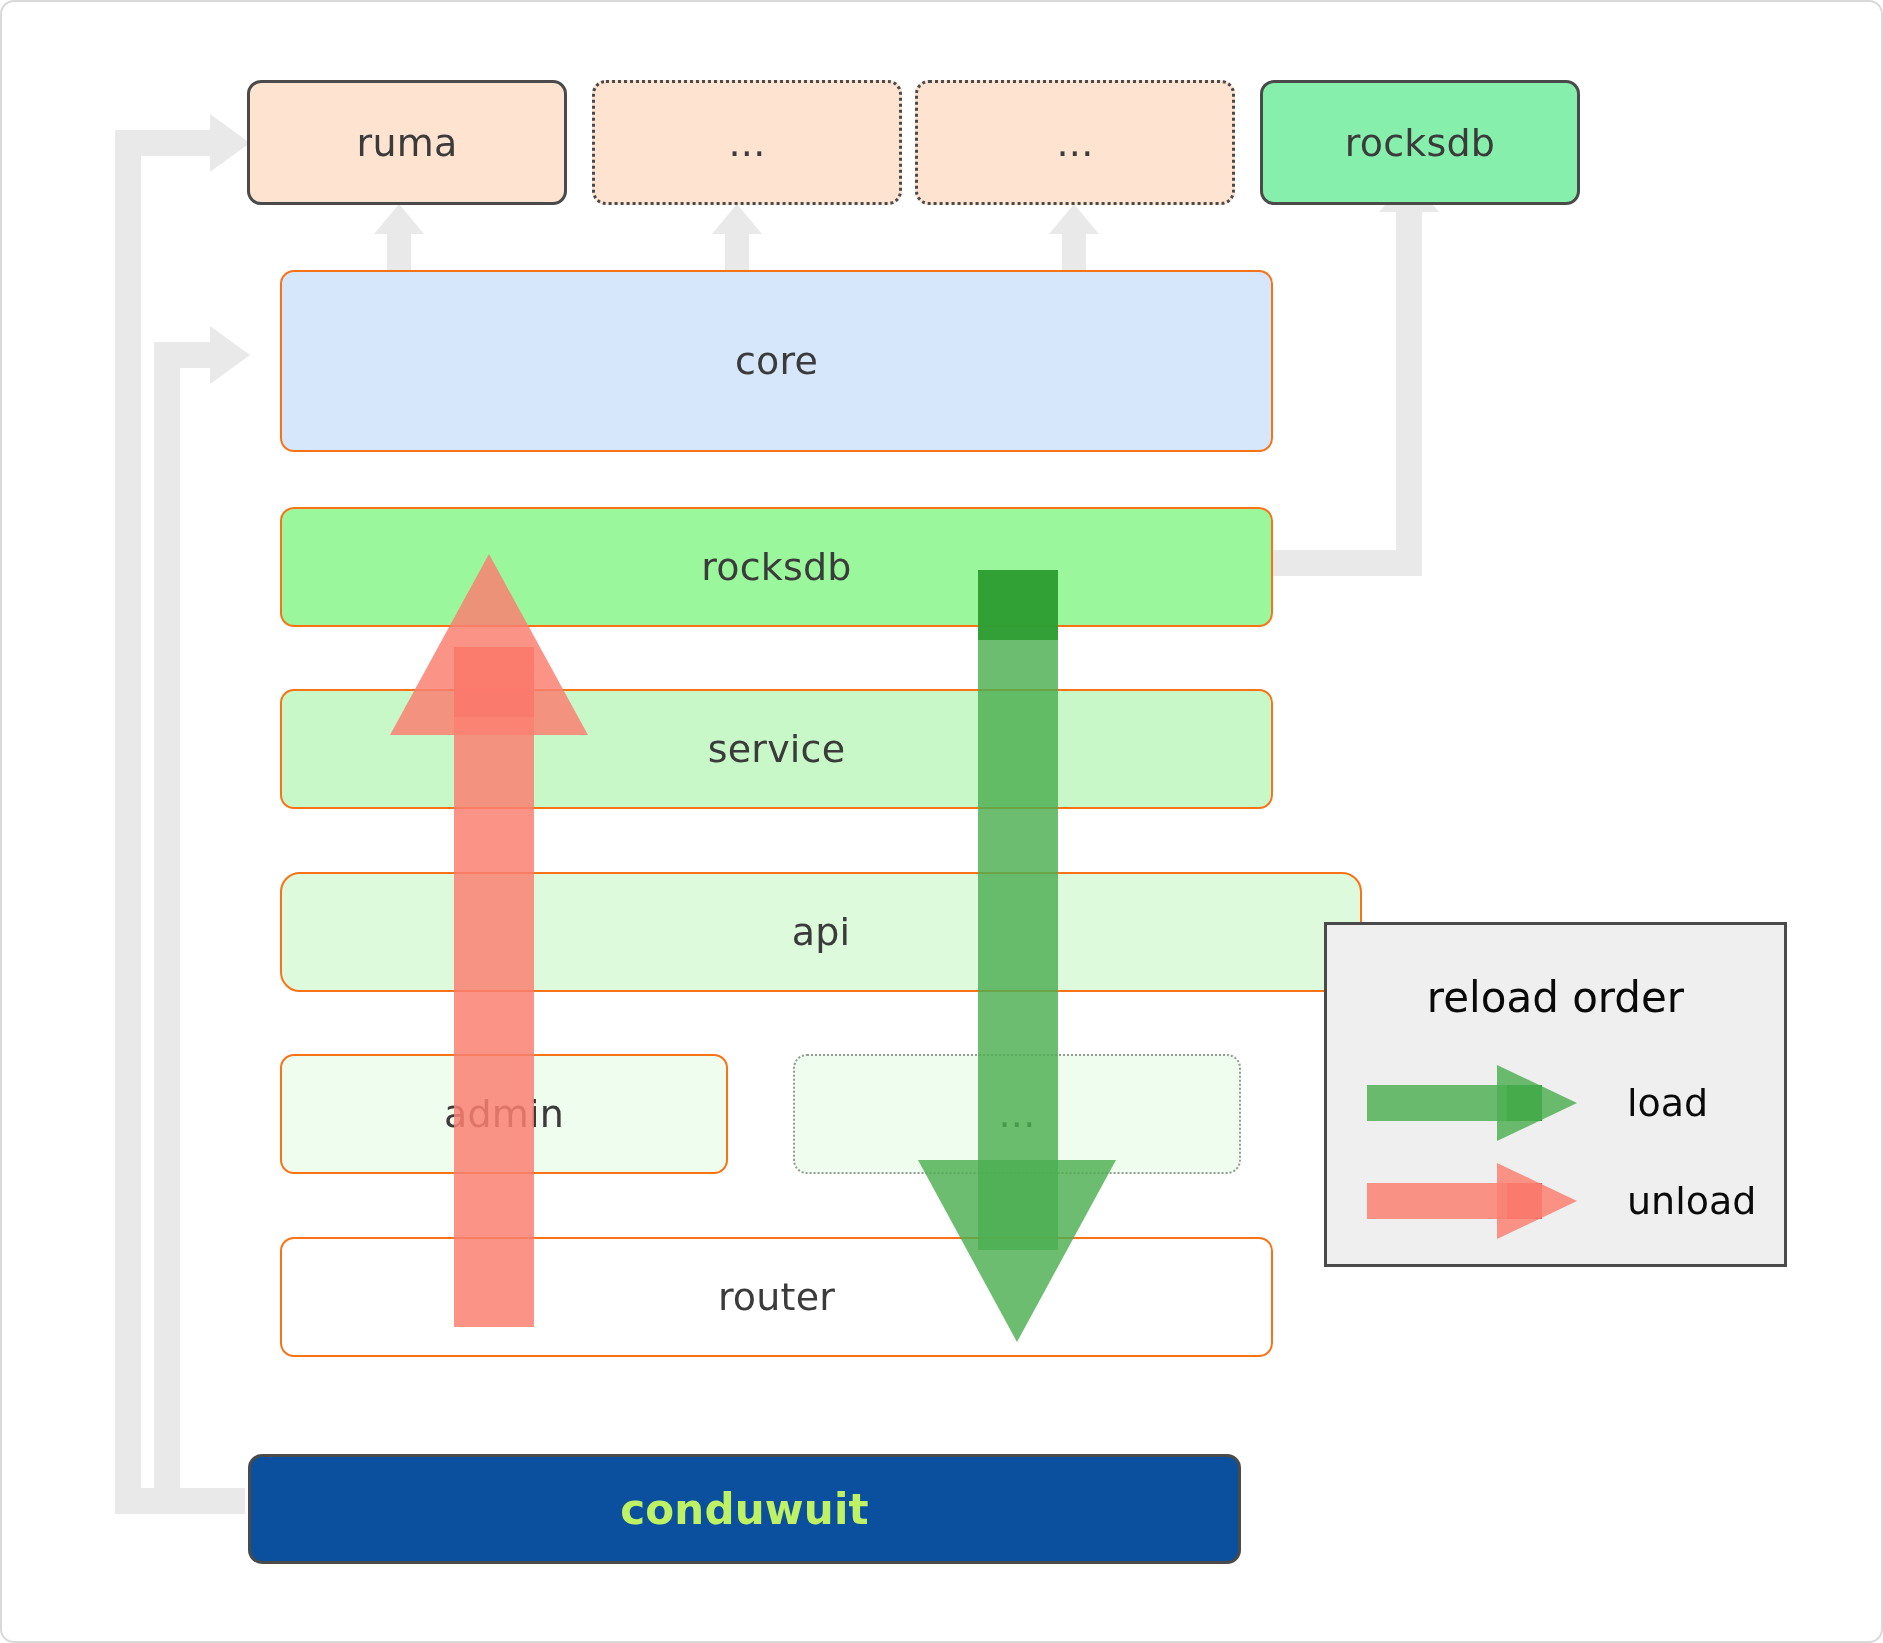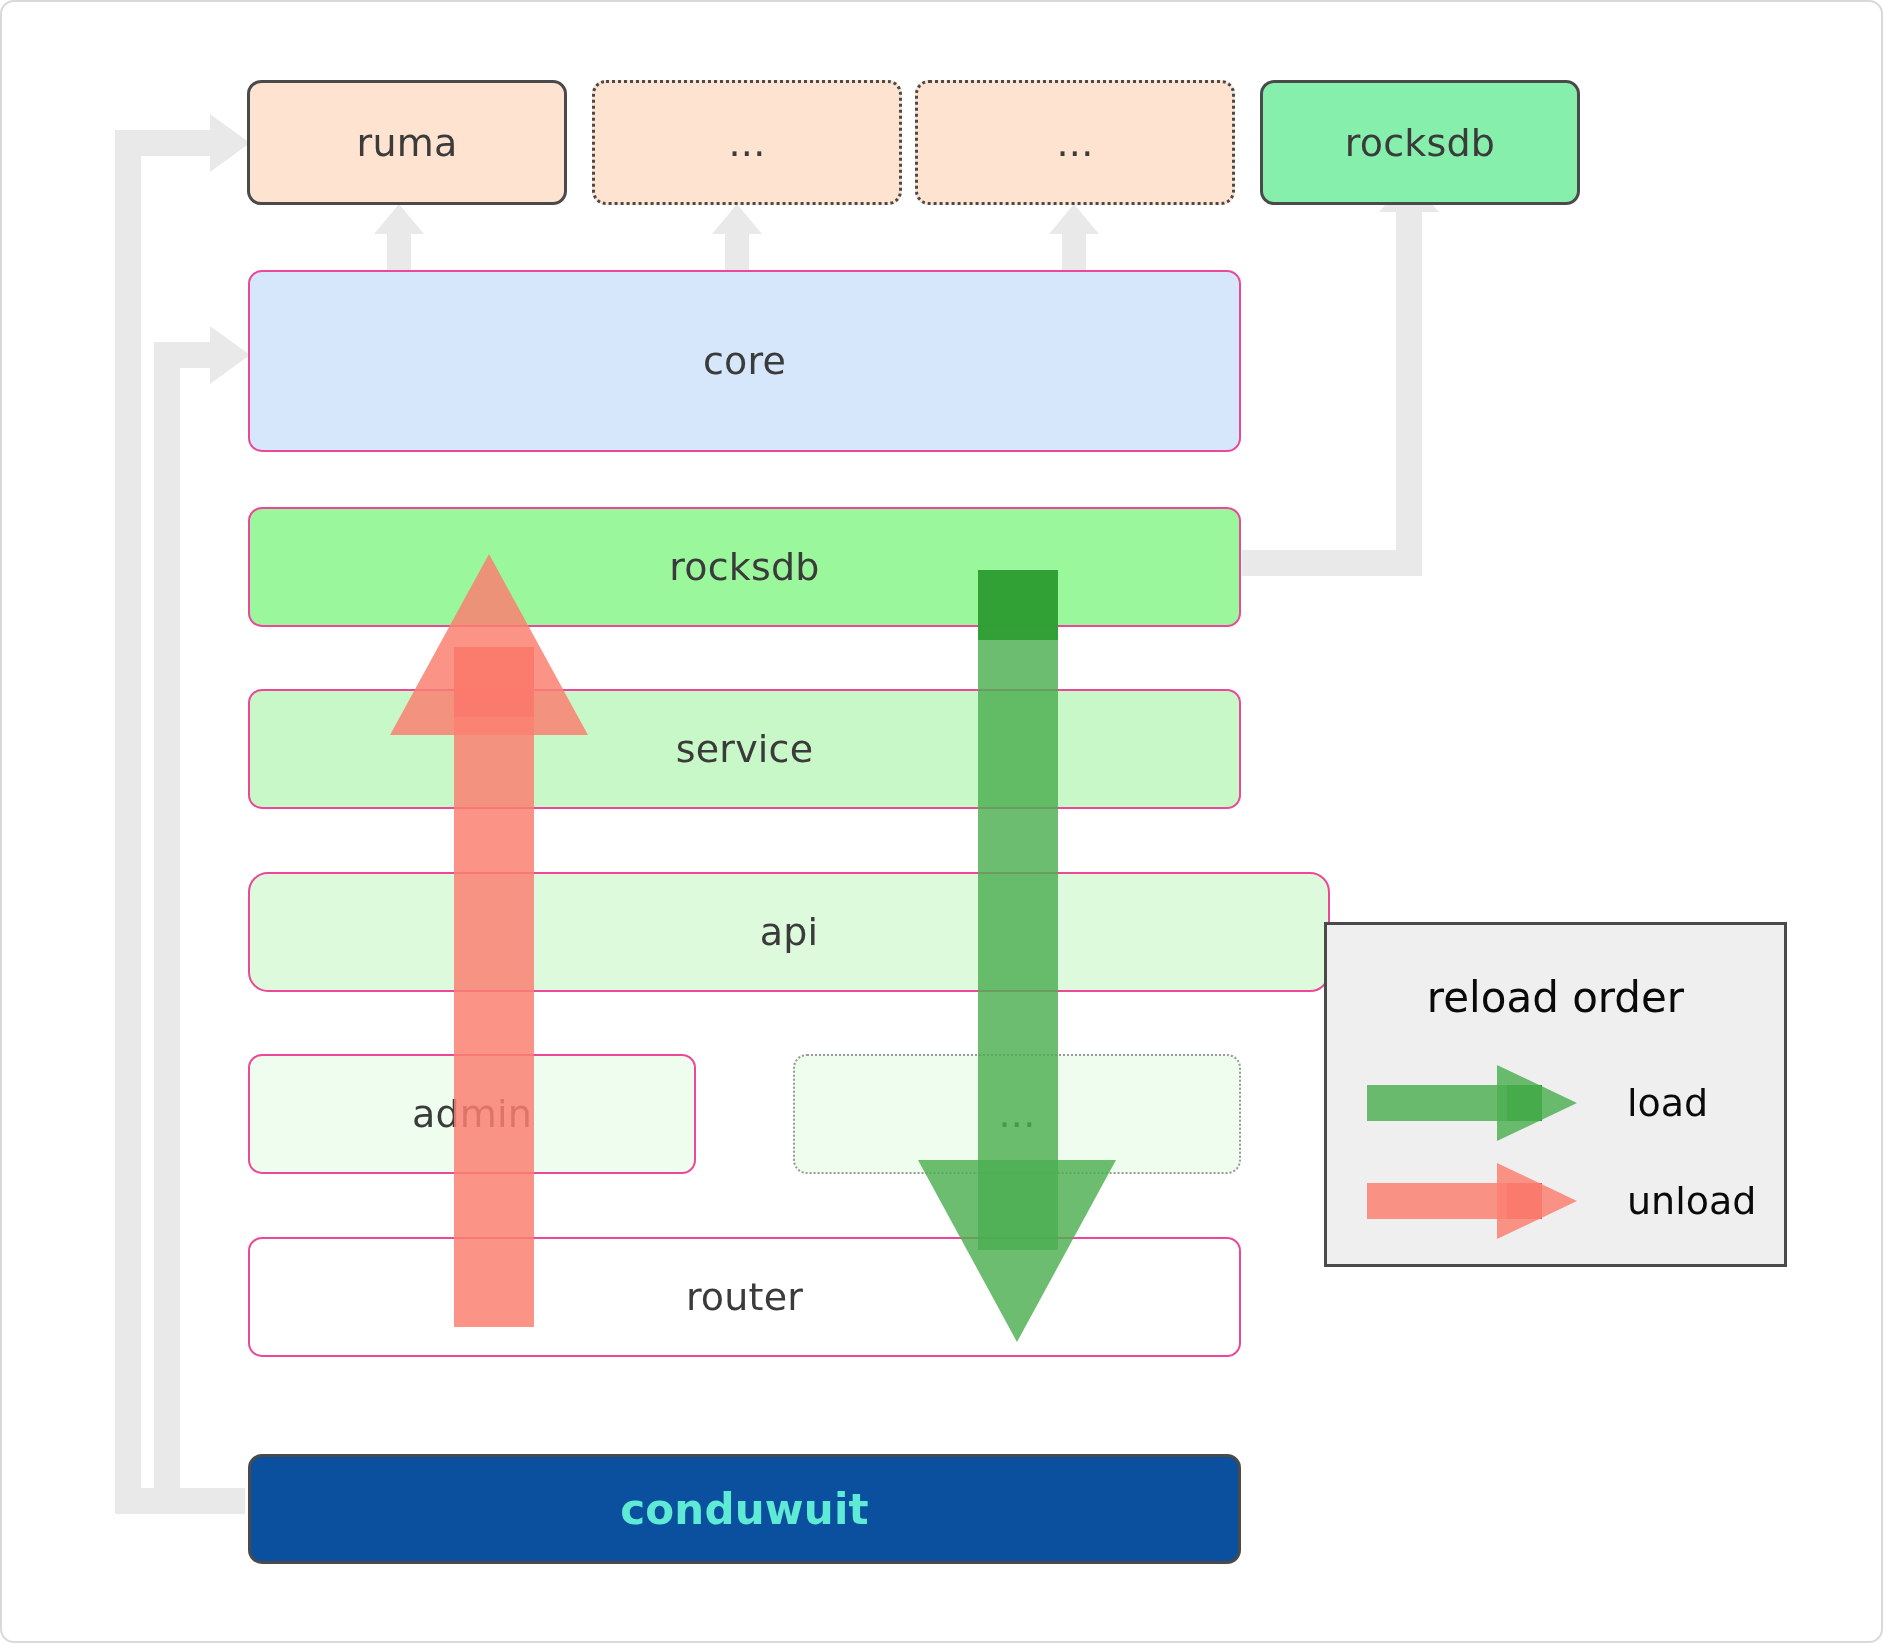--- a/index.html
+++ b/index.html
@@ -26,21 +26,21 @@
     border-radius:14px;
     display:flex;
     align-items:center;
     justify-content:center;
     font-size:38px;
     color:#3b3b3b;
     letter-spacing:.2px;
     z-index:6;
   }
   .node.solid-dark{ border:3px solid #4a4a4a; }
-  .node.solid-gray{ border:2px solid #ec4899; }
+  .node.solid-gray{ border:2px solid #f97316;margin-left:32px; }
   .node.dotted{ border:3px dotted #4a4a4a; }
   .node.dotted-gray{ border:2px dotted #9a9a9a; }
 
   .label{ pointer-events:none; }
 
   
   svg.layer{
     position:absolute;left:0;top:0;
     width:1883px;height:1643px;
     overflow:visible;
@@ -152,21 +152,21 @@
 
   <div class="node dotted-gray" id="n-innerdots" style="left:791px;top:1052px;width:448px;height:120px;background:#effdef;">
     <span class="label">...</span>
   </div>
 
   <div class="node solid-gray" id="n-router" style="left:246px;top:1235px;width:993px;height:120px;background:#ffffff;">
     <span class="label">router</span>
   </div>
 
   <div class="node solid-dark" id="n-conduwuit" style="left:246px;top:1452px;width:993px;height:110px;background:#0b509e;
-              color:#5eead4;font-size:42px;font-weight:bold;">
+              color:#bef264;font-size:42px;font-weight:bold;">
     <span class="label">conduwuit</span>
   </div>
 
   <svg class="layer" id="flow" viewBox="0 0 1883 1643">
 
     <g>
       <rect x="452" y="645" width="80" height="680" fill="#fa8072" opacity="0.85"></rect>
       <rect x="452" y="645" width="80" height="70" fill="#f9564f" opacity="0.9"></rect>
       <polygon points="487,552 586,733 388,733" fill="#fa8072" opacity="0.85"></polygon>
       <polygon points="487,552 586,733 388,733" fill="none"></polygon>

